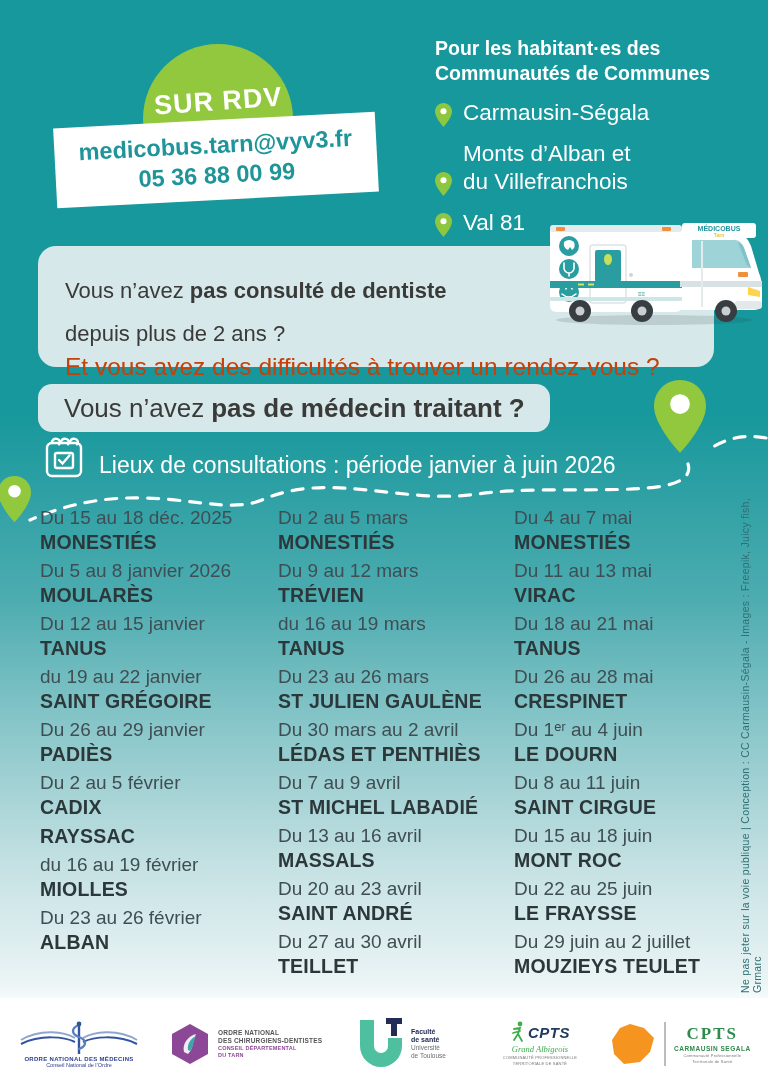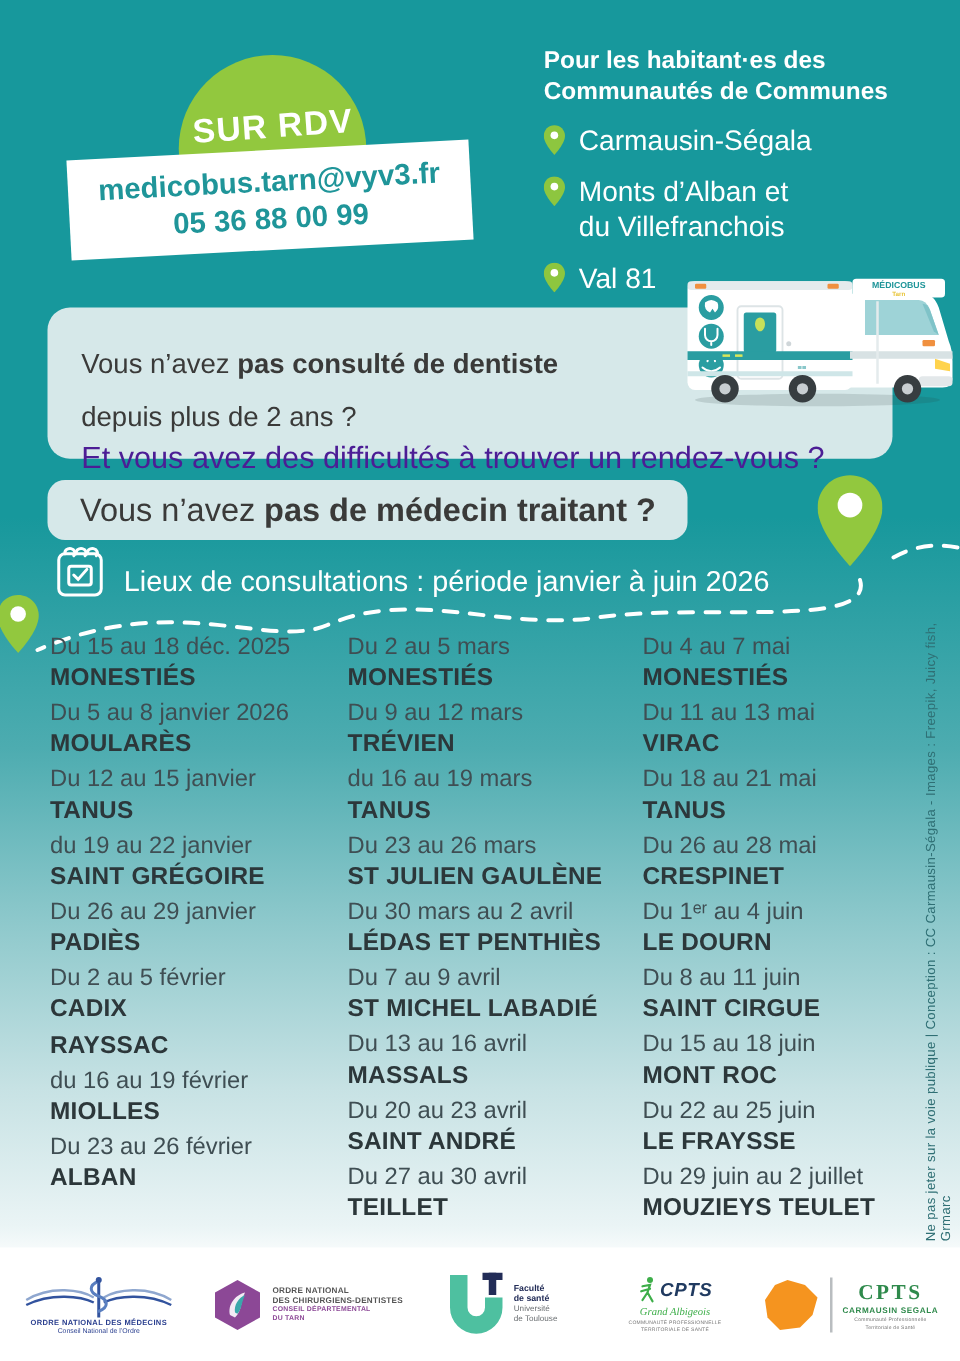--- a/index.html
+++ b/index.html
@@ -20,33 +20,33 @@
   .contact-card{
     position:absolute;left:55px;top:120px;width:322px;height:80px;background:#ffffff;
     transform:rotate(-3deg);z-index:2;display:flex;flex-direction:column;align-items:center;
     justify-content:center;gap:3px;
   }
   .contact-email,.contact-phone{color:#1f9599;font-size:23.5px;font-weight:800;}
   
   .audience{position:absolute;left:435px;top:36px;width:305px;z-index:1;color:#fff;}
   .audience-title{font-size:19.5px;font-weight:800;line-height:1.28;white-space:pre-line;}
   .audience-list{margin-top:13px;display:flex;flex-direction:column;gap:13px;}
-  .audience-item{display:flex;gap:11px;align-items:flex-start;}
+  .audience-item{display:flex;gap:11px;align-items:flex-end;}
   .audience-item .pin{flex:0 0 auto;margin-top:1px;}
   .audience-item .area{font-size:22.5px;line-height:1.25;white-space:pre-line;font-weight:400;}
   
   .bus{position:absolute;left:542px;top:197px;width:222px;height:130px;z-index:4;}
   
   .q-box1{
     position:absolute;left:38px;top:246px;width:676px;height:121px;background:#d6e8e9;
     border-radius:18px;z-index:3;padding:15px 0 0 27px;box-sizing:border-box;color:#3a3a39;
   }
   .q-line{font-size:22px;line-height:1.24;margin-top:16px;}
   .q-line .b{font-weight:800;}
-  .q-sub{font-size:24.5px;margin-top:5px;color:#4c1d95;}
+  .q-sub{font-size:24.5px;margin-top:5px;color:#c2410c;}
   .q-box2{
     position:absolute;left:38px;top:384px;width:512px;height:48px;background:#d6e8e9;
     border-radius:14px;z-index:3;display:flex;align-items:center;padding-left:26px;
     box-sizing:border-box;color:#3a3a39;font-size:26px;
   }
   .q-box2 .b{font-weight:800;margin-left:7px;}
   
   .pin-big{position:absolute;left:654px;top:380px;z-index:2;}
   .route{position:absolute;left:0;top:420px;width:768px;height:185px;z-index:1;}
   

